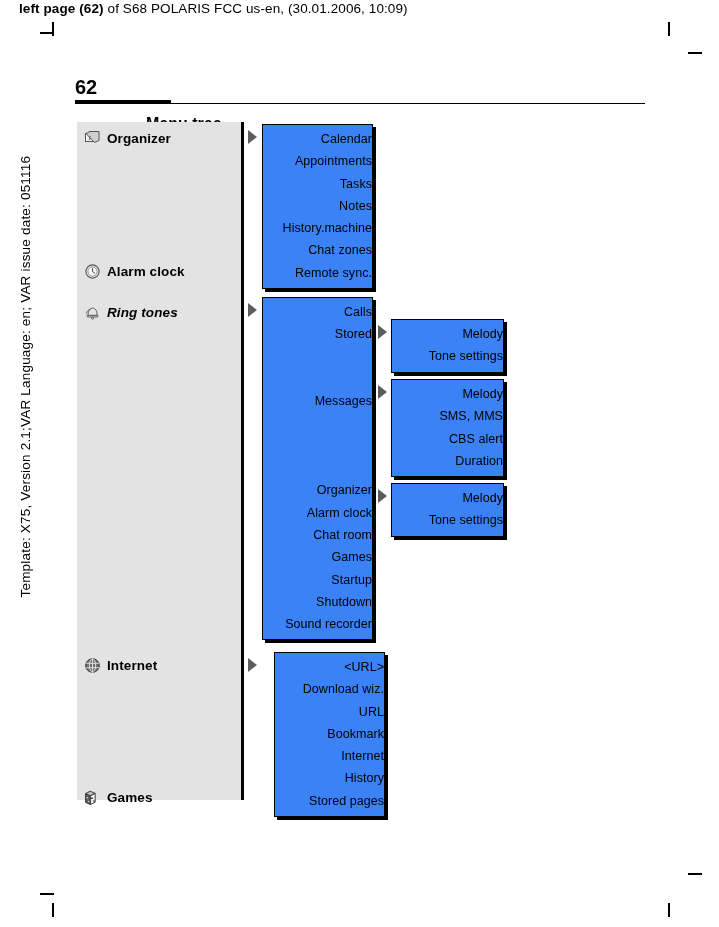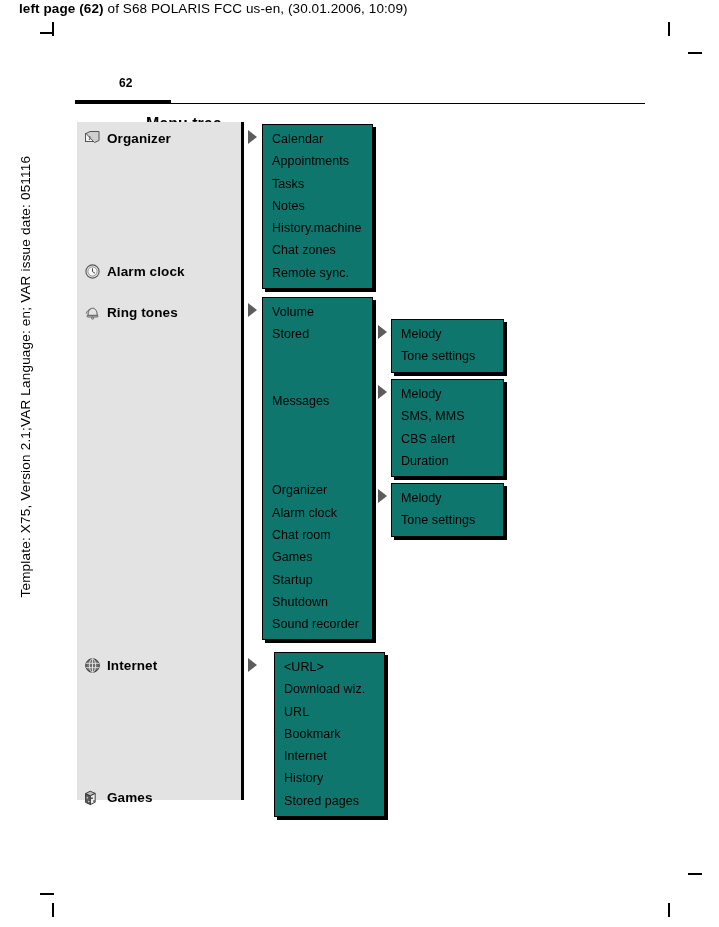--- a/index.html
+++ b/index.html
@@ -55,23 +55,22 @@
   #page-header {
     position: absolute;
     left: 75px;
     top: 76px;
     width: 570px;
   }
   #page-number {
     position: absolute;
     left: 0;
     top: 0;
-    font-size: 12px;
+    font-size: 20px;
     font-weight: bold;
-    margin-left: 44px;
   }
   #page-title {
     position: absolute;
     left: 71px;
     top: 0;
     font-size: 16px;
     font-weight: bold;
     margin-top: 39px;
   }
   #title-rule {
@@ -120,25 +119,26 @@
   .icon {
     width: 17px;
     height: 17px;
     flex: 0 0 17px;
     display: block;
   }
 
   
   .menu-box {
     position: absolute;
-    background: #0f766e;
+    background: #3b82f6;
     border: 1px solid #000;
     box-shadow: 3px 3px 0 0 #000;
     box-sizing: border-box;
     padding: 3px 0 4px 0;
+    text-align: right;
   }
   .menu-row {
     font-size: 12.5px;
     line-height: 22.3px;
     height: 22.3px;
     padding-left: 9px;
     white-space: nowrap;
     letter-spacing: 0.05px;
   }
   .menu-row.spacer { color: transparent; }
@@ -195,21 +195,21 @@
     <span class="icon">
       <svg class="icon" viewBox="0 0 17 17" xmlns="http://www.w3.org/2000/svg">
         <circle cx="8.5" cy="8.5" r="6.6" fill="#e9e9e9" stroke="#555" stroke-width="1.1"></circle>
         <circle cx="8.5" cy="8.5" r="4.6" fill="#f7f7f7" stroke="#777" stroke-width="0.8"></circle>
         <path d="M8.5 5.3 L8.5 8.5 L11 10.3" fill="none" stroke="#444" stroke-width="1"></path>
       </svg>
     </span>
     <span class="l1-label">Alarm clock</span>
   </div>
 
-  <div class="l1-item" style="top:180px;">
+  <div class="l1-item" style="top:180px;font-style:italic;">
     <span class="icon">
       <svg class="icon" viewBox="0 0 17 17" xmlns="http://www.w3.org/2000/svg">
         <path d="M4 11.5 C4 7.2 5.7 4.2 8.6 4.2 C11.5 4.2 13.2 7.2 13.2 11.5 Z" fill="#e4e4e4" stroke="#555" stroke-width="1"></path>
         <rect x="3" y="11.3" width="11" height="1.7" rx="0.8" fill="#d0d0d0" stroke="#555" stroke-width="0.9"></rect>
         <path d="M2.2 9.6 C2.8 7.3 4.6 5.6 6.6 5.0" fill="none" stroke="#666" stroke-width="1"></path>
         <circle cx="8.6" cy="14.1" r="1.1" fill="#cfcfcf" stroke="#555" stroke-width="0.8"></circle>
       </svg>
     </span>
     <span class="l1-label">Ring tones</span>
   </div>
@@ -252,21 +252,21 @@
   <div class="menu-row">Calendar</div>
   <div class="menu-row">Appointments</div>
   <div class="menu-row">Tasks</div>
   <div class="menu-row">Notes</div>
   <div class="menu-row">History.machine</div>
   <div class="menu-row">Chat zones</div>
   <div class="menu-row">Remote sync.</div>
 </div>
 
 <div class="menu-box" style="left:262px; top:297px; width:111px;">
-  <div class="menu-row">Volume</div>
+  <div class="menu-row">Calls</div>
   <div class="menu-row">Stored</div>
   <div class="menu-row spacer">&nbsp;</div>
   <div class="menu-row spacer">&nbsp;</div>
   <div class="menu-row">Messages</div>
   <div class="menu-row spacer">&nbsp;</div>
   <div class="menu-row spacer">&nbsp;</div>
   <div class="menu-row spacer">&nbsp;</div>
   <div class="menu-row">Organizer</div>
   <div class="menu-row">Alarm clock</div>
   <div class="menu-row">Chat room</div>

